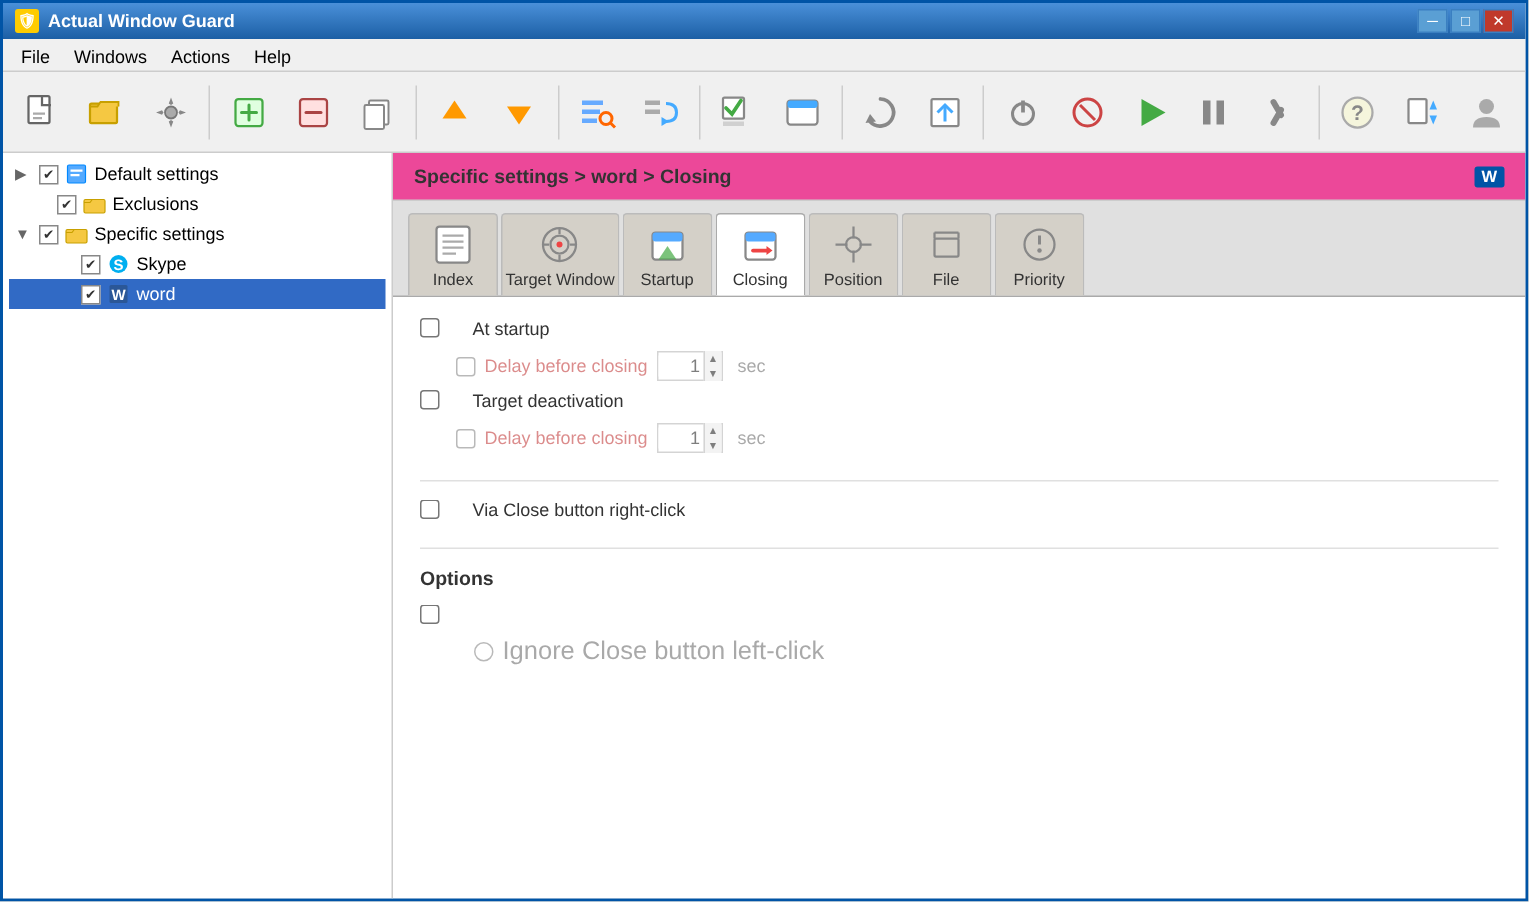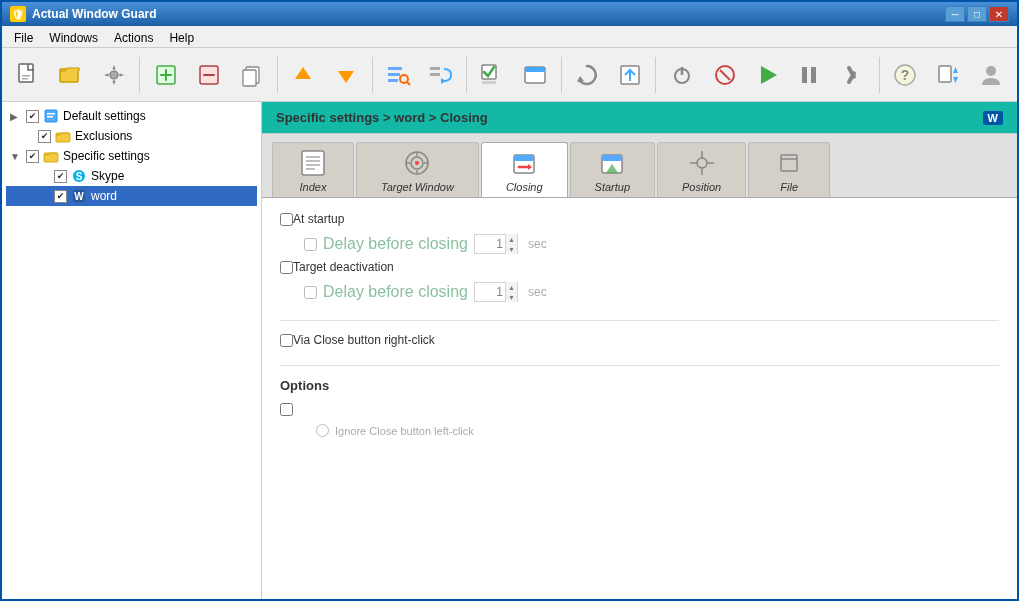--- a/index.html
+++ b/index.html
@@ -33,49 +33,49 @@
     .tree-checkbox { width: 13px; height: 13px; border: 1px solid #888; background: white; display: flex; align-items: center; justify-content: center; font-size: 9px; flex-shrink: 0; }
     .tree-checkbox.checked { background: white; color: #333; }
     .tree-expand { width: 12px; font-size: 10px; flex-shrink: 0; color: #666; }
     .tree-icon { width: 16px; height: 16px; display: flex; align-items: center; justify-content: center; flex-shrink: 0; font-size: 13px; }
     .tree-label { font-size: 12px; }
     .tree-indent1 { padding-left: 16px; }
     .tree-indent2 { padding-left: 32px; }
 
     
     .content { flex: 1; display: flex; flex-direction: column; overflow: hidden; }
-    .breadcrumb-bar { background: #14b8a6; padding: 8px 14px; border-bottom: 1px solid #ccc; font-size: 13px; font-weight: bold; color: #333; display: flex; justify-content: space-between; align-items: center; }
+    .breadcrumb-bar { background: #ec4899; padding: 8px 14px; border-bottom: 1px solid #ccc; font-size: 13px; font-weight: bold; color: #333; display: flex; justify-content: space-between; align-items: center; }
     .w-badge { background: #0054a6; color: white; font-size: 11px; font-weight: bold; padding: 1px 5px; border-radius: 2px; }
 
     
     .tabs-bar { background: #e0e0e0; padding: 8px 10px 0; display: flex; gap: 2px; border-bottom: 1px solid #aaa; }
-    .tab { display: flex; flex-direction: column; align-items: center; padding: 4px 24px; cursor: pointer; border: 1px solid #bbb; border-bottom: none; background: #d4d0c8; min-width: 60px; border-radius: 3px 3px 0 0; font-style: italic; }
+    .tab { display: flex; flex-direction: column; align-items: center; padding: 4px 2px; cursor: pointer; border: 1px solid #bbb; border-bottom: none; background: #d4d0c8; min-width: 60px; border-radius: 3px 3px 0 0; }
     .tab.active { background: white; border-color: #aaa; }
     .tab-icon { width: 32px; height: 32px; display: flex; align-items: center; justify-content: center; font-size: 22px; }
     .tab-label { font-size: 11px; color: #333; margin-top: 2px; }
 
     
     .settings-area { flex: 1; background: white; overflow-y: auto; padding: 14px 18px; position: relative; }
     .section-title { font-size: 13px; font-weight: bold; color: #333; margin-bottom: 10px; margin-top: 4px; }
     .section { margin-bottom: 18px; }
-    .check-row { display: flex; align-items: flex-end; gap: 0; margin-bottom: 8px; }
+    .check-row { display: flex; align-items: flex-start; gap: 22px; margin-bottom: 8px; }
     .check-row input[type=checkbox] { width: 13px; height: 13px; }
     .check-row label { font-size: 12px; color: #333; }
     .indent-row { padding-left: 24px; display: flex; align-items: center; gap: 6px; margin-bottom: 6px; }
     .indent-row input[type=checkbox] { width: 13px; height: 13px; }
-    .indent-row label { font-size: 16px; color: #15803d; }
+    .indent-row label { font-size: 12px; color: #b91c1c; }
     .number-input-wrap { display: flex; align-items: center; border: 1px solid #aaa; width: 44px; height: 20px; }
     .number-input { width: 30px; border: none; outline: none; font-size: 12px; text-align: right; padding: 0 2px; }
     .spin-btns { display: flex; flex-direction: column; width: 14px; }
     .spin-btn { height: 10px; background: #e8e8e8; border: none; border-left: 1px solid #aaa; cursor: pointer; font-size: 7px; display: flex; align-items: center; justify-content: center; line-height: 1; }
     .unit-label { font-size: 12px; color: #555; margin-left: 4px; }
     .radio-group { padding-left: 36px; }
     .radio-row { display: flex; align-items: center; gap: 6px; margin-bottom: 6px; }
     .radio-row input[type=radio] { width: 13px; height: 13px; }
-    .radio-row label { font-size: 11px; color: #555; }
+    .radio-row label { font-size: 17px; color: #555; }
     .disabled-area { opacity: 0.5; pointer-events: none; }
     .section-divider { border: none; border-top: 1px solid #e0e0e0; margin: 8px 0 12px; }
 
     
     .icon-svg { width: 28px; height: 28px; }
   </style>
 </head>
 <body>
 
 <div class="window">
@@ -356,40 +356,40 @@
                 <circle cx="16" cy="16" r="6" fill="none" stroke="#888" stroke-width="1.5"></circle>
                 <circle cx="16" cy="16" r="2" fill="#e44"></circle>
                 <line x1="16" y1="5" x2="16" y2="9" stroke="#888" stroke-width="1.5"></line>
                 <line x1="16" y1="23" x2="16" y2="27" stroke="#888" stroke-width="1.5"></line>
                 <line x1="5" y1="16" x2="9" y2="16" stroke="#888" stroke-width="1.5"></line>
                 <line x1="23" y1="16" x2="27" y2="16" stroke="#888" stroke-width="1.5"></line>
               </svg>
           </div>
           <span class="tab-label">Target Window</span>
         </div>
+        <div class="tab">
+          <div class="tab-icon">
+            <svg width="32" height="32" viewBox="0 0 32 32">
+                <rect x="6" y="8" width="20" height="18" rx="2" fill="white" stroke="#888" stroke-width="1.5"></rect>
+                <rect x="6" y="8" width="20" height="6" rx="2" fill="#5af"></rect>
+                <polygon points="16,17 22,26 10,26" fill="#4a4" opacity="0.7"></polygon>
+              </svg>
+          </div>
+          <span class="tab-label">Startup</span>
+        </div>
         <div class="tab active">
           <div class="tab-icon">
             <svg width="32" height="32" viewBox="0 0 32 32">
                 <rect x="6" y="8" width="20" height="18" rx="2" fill="white" stroke="#888" stroke-width="1.5"></rect>
                 <rect x="6" y="8" width="20" height="6" rx="2" fill="#5af"></rect>
                 <line x1="11" y1="20" x2="21" y2="20" stroke="#e44" stroke-width="2.5" stroke-linecap="round"></line>
                 <polygon points="24,20 20,17 20,23" fill="#e44"></polygon>
               </svg>
           </div>
           <span class="tab-label">Closing</span>
-        </div>
-        <div class="tab">
-          <div class="tab-icon">
-            <svg width="32" height="32" viewBox="0 0 32 32">
-                <rect x="6" y="8" width="20" height="18" rx="2" fill="white" stroke="#888" stroke-width="1.5"></rect>
-                <rect x="6" y="8" width="20" height="6" rx="2" fill="#5af"></rect>
-                <polygon points="16,17 22,26 10,26" fill="#4a4" opacity="0.7"></polygon>
-              </svg>
-          </div>
-          <span class="tab-label">Startup</span>
         </div>
         <div class="tab">
           <div class="tab-icon">
             <svg width="32" height="32" viewBox="0 0 32 32">
                 <circle cx="16" cy="16" r="5" fill="none" stroke="#888" stroke-width="1.5"></circle>
                 <line x1="16" y1="4" x2="16" y2="12" stroke="#888" stroke-width="1.5"></line>
                 <line x1="16" y1="20" x2="16" y2="28" stroke="#888" stroke-width="1.5"></line>
                 <line x1="4" y1="16" x2="12" y2="16" stroke="#888" stroke-width="1.5"></line>
                 <line x1="20" y1="16" x2="28" y2="16" stroke="#888" stroke-width="1.5"></line>
               </svg>
@@ -399,20 +399,30 @@
         <div class="tab">
           <div class="tab-icon">
             <svg width="32" height="32" viewBox="0 0 32 32">
                 <rect x="8" y="12" width="16" height="12" rx="1" fill="none" stroke="#888" stroke-width="1.5"></rect>
                 <line x1="8" y1="8" x2="24" y2="8" stroke="#888" stroke-width="1.5"></line>
                 <line x1="8" y1="8" x2="8" y2="12" stroke="#888" stroke-width="1.5"></line>
                 <line x1="24" y1="8" x2="24" y2="12" stroke="#888" stroke-width="1.5"></line>
               </svg>
           </div>
           <span class="tab-label">File</span>
+        </div>
+        <div class="tab">
+          <div class="tab-icon">
+            <svg width="32" height="32" viewBox="0 0 32 32">
+                <circle cx="16" cy="16" r="10" fill="none" stroke="#888" stroke-width="1.5"></circle>
+                <line x1="16" y1="10" x2="16" y2="16" stroke="#888" stroke-width="2"></line>
+                <circle cx="16" cy="20" r="1.5" fill="#888"></circle>
+              </svg>
+          </div>
+          <span class="tab-label">Priority</span>
         </div>
       </div>
 
       <div class="settings-area">
 
         <div class="section">
 
           <div class="check-row">
             <input type="checkbox" id="at-startup" style="">
             <label for="at-startup">At startup</label>

